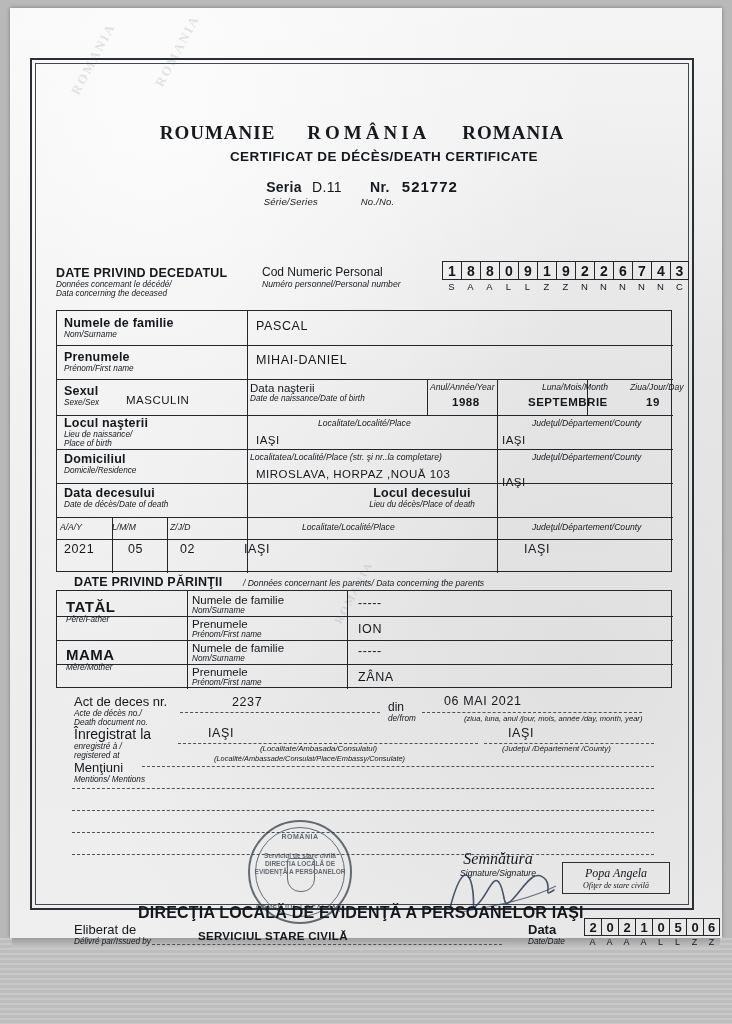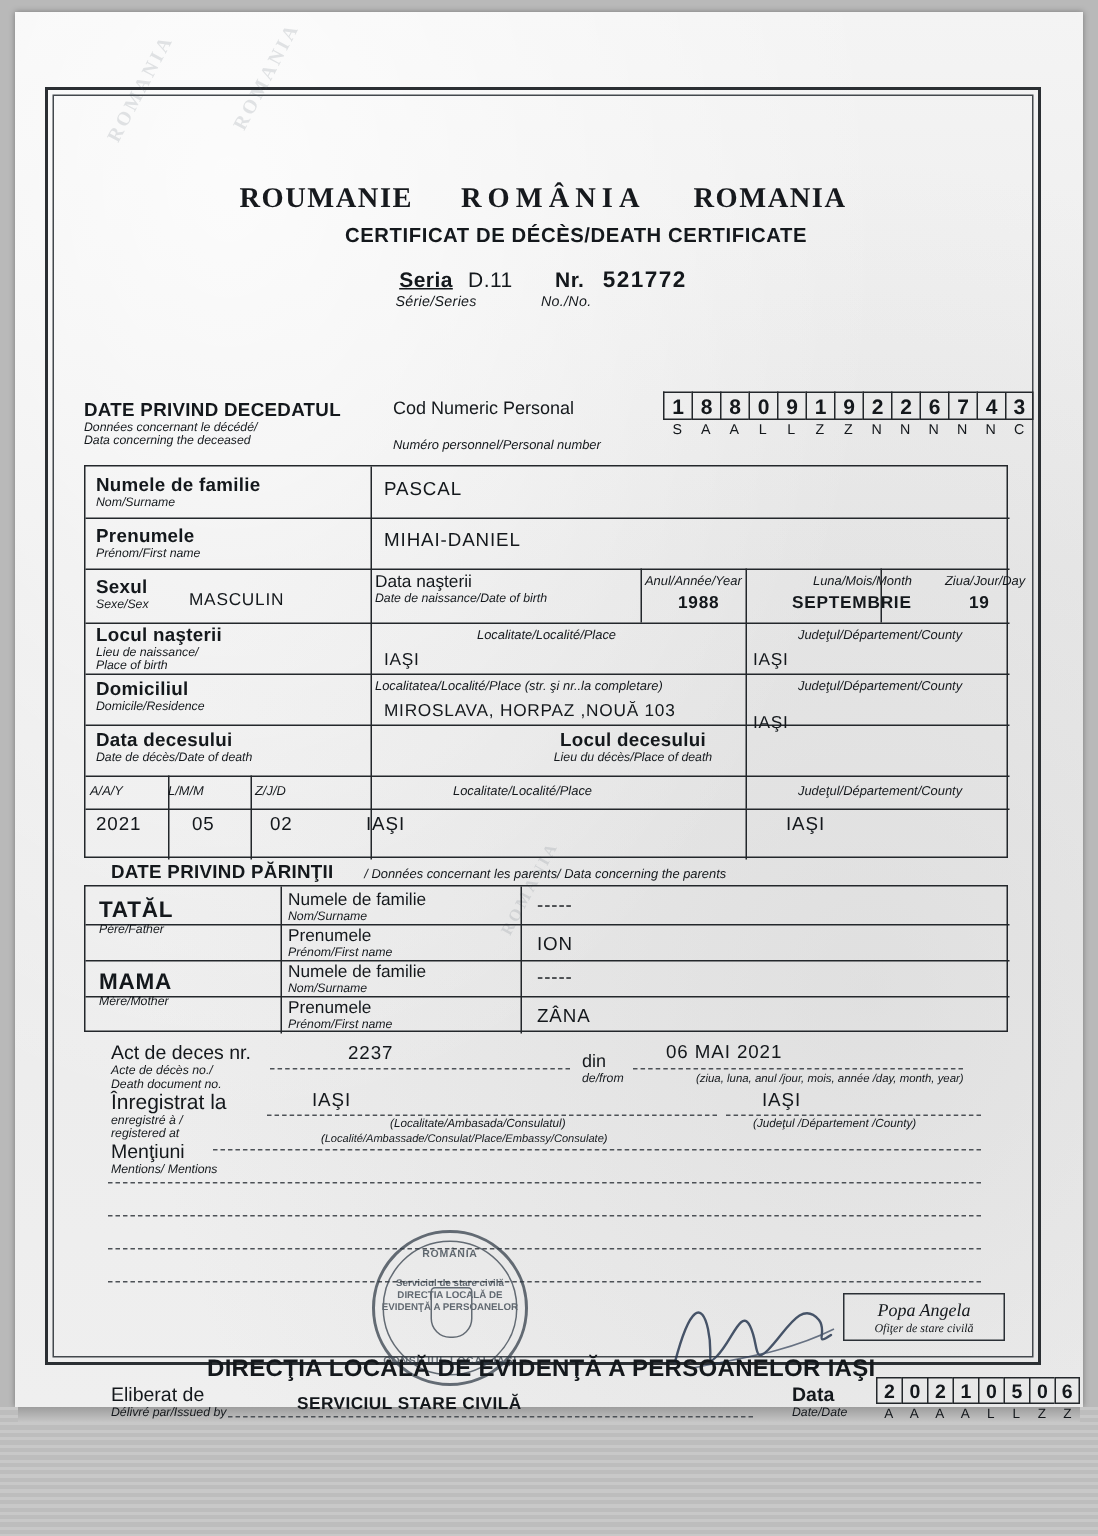--- a/index.html
+++ b/index.html
@@ -129,21 +129,21 @@
     font-size: 13px;
   }
   .serial .row1 { font-size: 14px; letter-spacing:.3px; }
   .serial .nr { font-size: 15px; font-weight: bold; letter-spacing: 1px; }
   .serial .row2 {
     font-size: 9.5px;
     font-style: italic;
     margin-top: 1px;
     letter-spacing: .2px;
   }
-  .serial .seria-word { font-weight: bold; text-decoration: underline; }
+  .serial .seria-word { font-weight: bold; }
   .handwrit {
     font-family: "Liberation Sans", sans-serif;
     font-weight: bold;
     letter-spacing: 1.2px;
   }
 
   
   .lbl-main { font-size: 12.5px; font-weight: bold; letter-spacing: .2px; }
   .lbl-it  { font-size: 8.2px; font-style: italic; line-height: 1.15; }
   .lbl-it2 { font-size: 8.6px; font-style: italic; }
@@ -329,21 +329,21 @@
     </div>
 
     <div class="abs" style="left:24px; top:206px;">
       <div class="lbl-main">DATE PRIVIND DECEDATUL</div>
       <div class="lbl-it">Données concernant le décédé/</div>
       <div class="lbl-it">Data concerning the deceased</div>
     </div>
 
     <div class="abs" style="left:230px; top:205px;">
       <div style="font-size:12px; font-weight:normal;">Cod Numeric Personal</div>
-      <div class="lbl-it2" style="margin-top:12px">Numéro personnel/Personal number</div>
+      <div class="lbl-it2" style="margin-top:0">Numéro personnel/Personal number</div>
     </div>
     <div class="cnp-wrap" style="left:410px; top:201px;">
       <div class="cnp-boxes" id="cnp-boxes">
           <div class="cell">1</div>
           <div class="cell">8</div>
           <div class="cell">8</div>
           <div class="cell">0</div>
           <div class="cell">9</div>
           <div class="cell">1</div>
           <div class="cell">9</div>
@@ -544,20 +544,24 @@
     <div class="abs dots" style="left:40px; top:772px; width:582px;"></div>
     <div class="abs dots" style="left:40px; top:794px; width:582px;"></div>
 
     <div id="stamp" style="left:216px; top:760px;">
       <div class="st-top">ROMÂNIA</div>
       <div class="st-mid">Serviciul de stare civilă DIRECŢIA LOCALĂ DE EVIDENŢĂ A PERSOANELOR</div>
       <div class="crest"></div>
       <div class="st-bot">CONSILIUL LOCAL IAŞI</div>
     </div>
 
+    <div class="abs ctr" style="left:396px; top:790px; width:140px;">
+      <div class="sig-word">Semnătura</div>
+      <div class="lbl-it2">Signature/Signature</div>
+    </div>
 
     <svg id="sig-scribble" style="left:410px; top:800px;" viewBox="0 0 120 58">
       <path d="M8 48 C18 10, 26 8, 30 26 C34 44, 28 52, 36 44 C46 34, 52 12, 58 24 C64 36, 60 50, 70 40 C82 28, 92 6, 104 20 C110 28, 100 38, 112 30" fill="none" stroke="#2a3a52" stroke-width="1.6" stroke-linecap="round"></path>
       <path d="M20 52 C48 46, 82 42, 114 26" fill="none" stroke="#2a3a52" stroke-width="1.1" opacity=".8"></path>
     </svg>
 
     <div class="officer-box" style="left:530px; top:802px; width:108px; height:32px;">
       <div class="nm">Popa Angela</div>
       <div class="rl">Ofiţer de stare civilă</div>
     </div>

